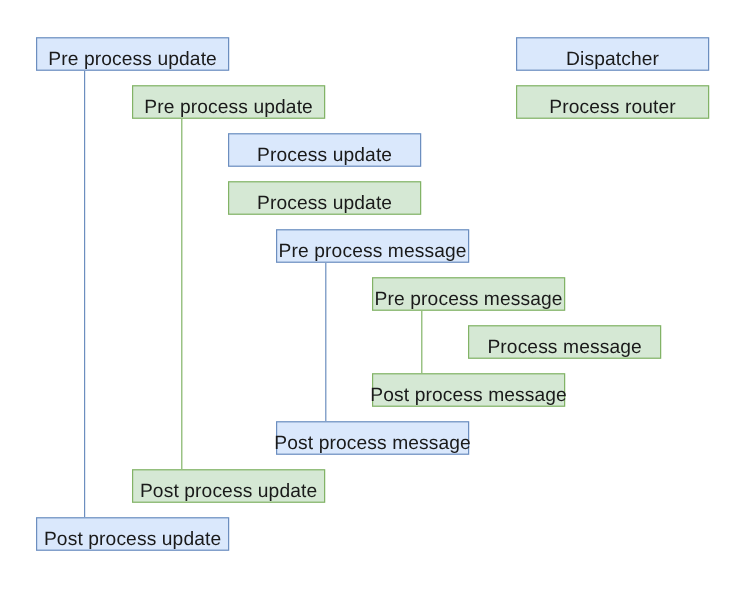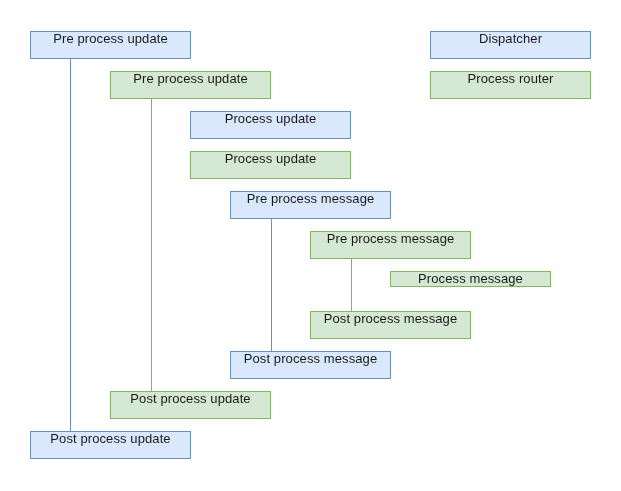--- a/index.html
+++ b/index.html
@@ -17,23 +17,23 @@
     height: 491px;
     background: #ffffff;
     overflow: hidden;
   }
   .node {
     position: absolute;
     box-sizing: border-box;
     width: 161px;
     height: 28px;
     display: flex;
-    align-items: flex-start;
+    align-items: flex-end;
     justify-content: center;
-    font-size: 13px;
+    font-size: 16px;
     line-height: 1;
     color: #1a1a1a;
     border-width: 1px;
     border-style: solid;
     white-space: nowrap;
     letter-spacing: 0.1px;
   }
   .node.dispatcher {
     background: #dae8fc;
     border-color: #6c8ebf;
@@ -79,21 +79,21 @@
       </div>
       <div class="node router" style="left: 190px; top: 151px; width: 161px; height: 28px;">
         <span>Process update</span>
       </div>
       <div class="node dispatcher" style="left: 230px; top: 191px; width: 161px; height: 28px;">
         <span>Pre process message</span>
       </div>
       <div class="node router" style="left: 310px; top: 231px; width: 161px; height: 28px;">
         <span>Pre process message</span>
       </div>
-      <div class="node router" style="left: 390px; top: 271px; width: 161px; height: 16px;">
+      <div class="node router" style="left: 390px; top: 271px; width: 161px; height: 28px;">
         <span>Process message</span>
       </div>
       <div class="node router" style="left: 310px; top: 311px; width: 161px; height: 28px;">
         <span>Post process message</span>
       </div>
       <div class="node dispatcher" style="left: 230px; top: 351px; width: 161px; height: 28px;">
         <span>Post process message</span>
       </div>
       <div class="node router" style="left: 110px; top: 391px; width: 161px; height: 28px;">
         <span>Post process update</span>

